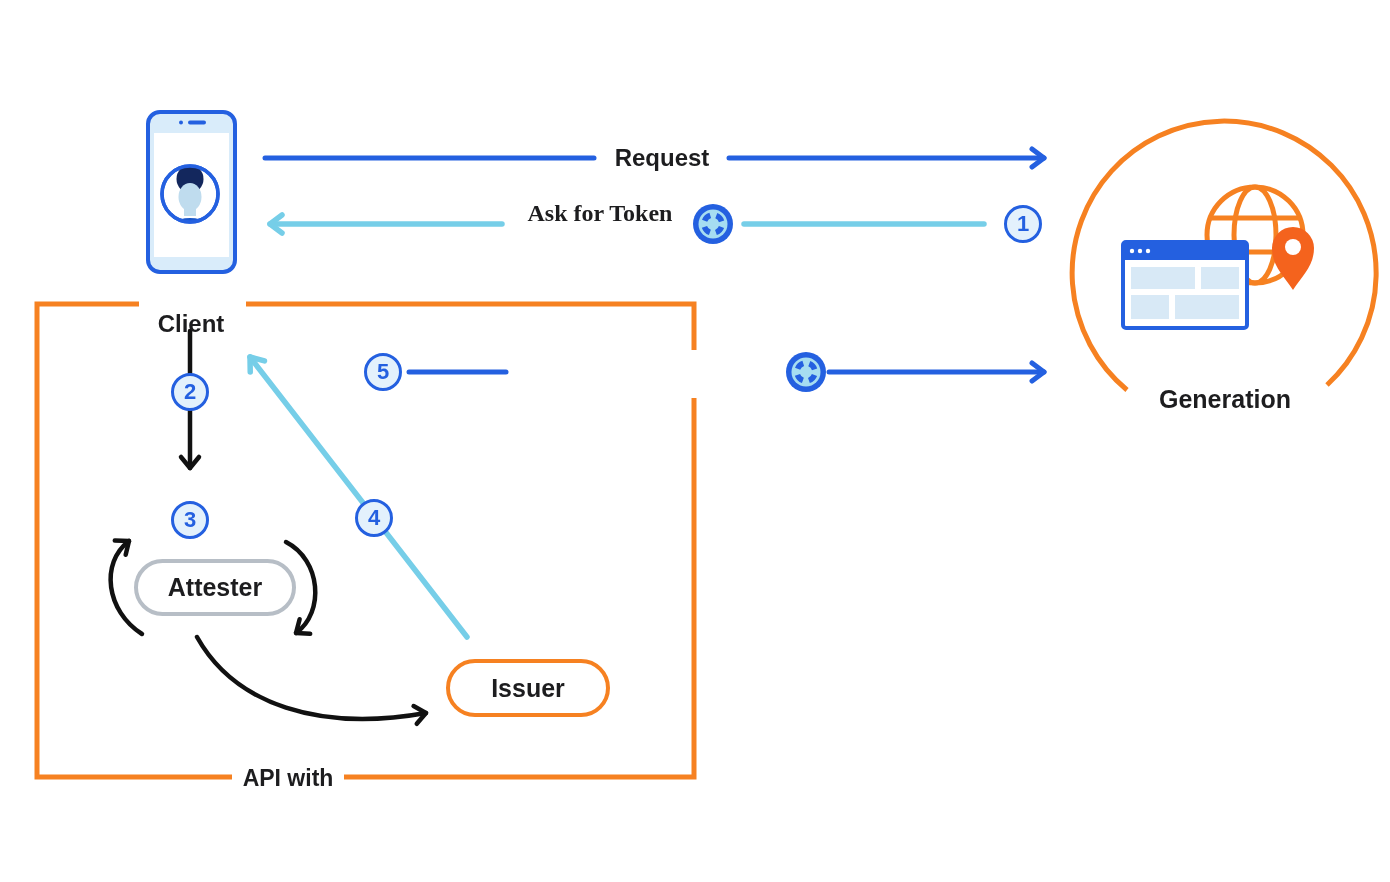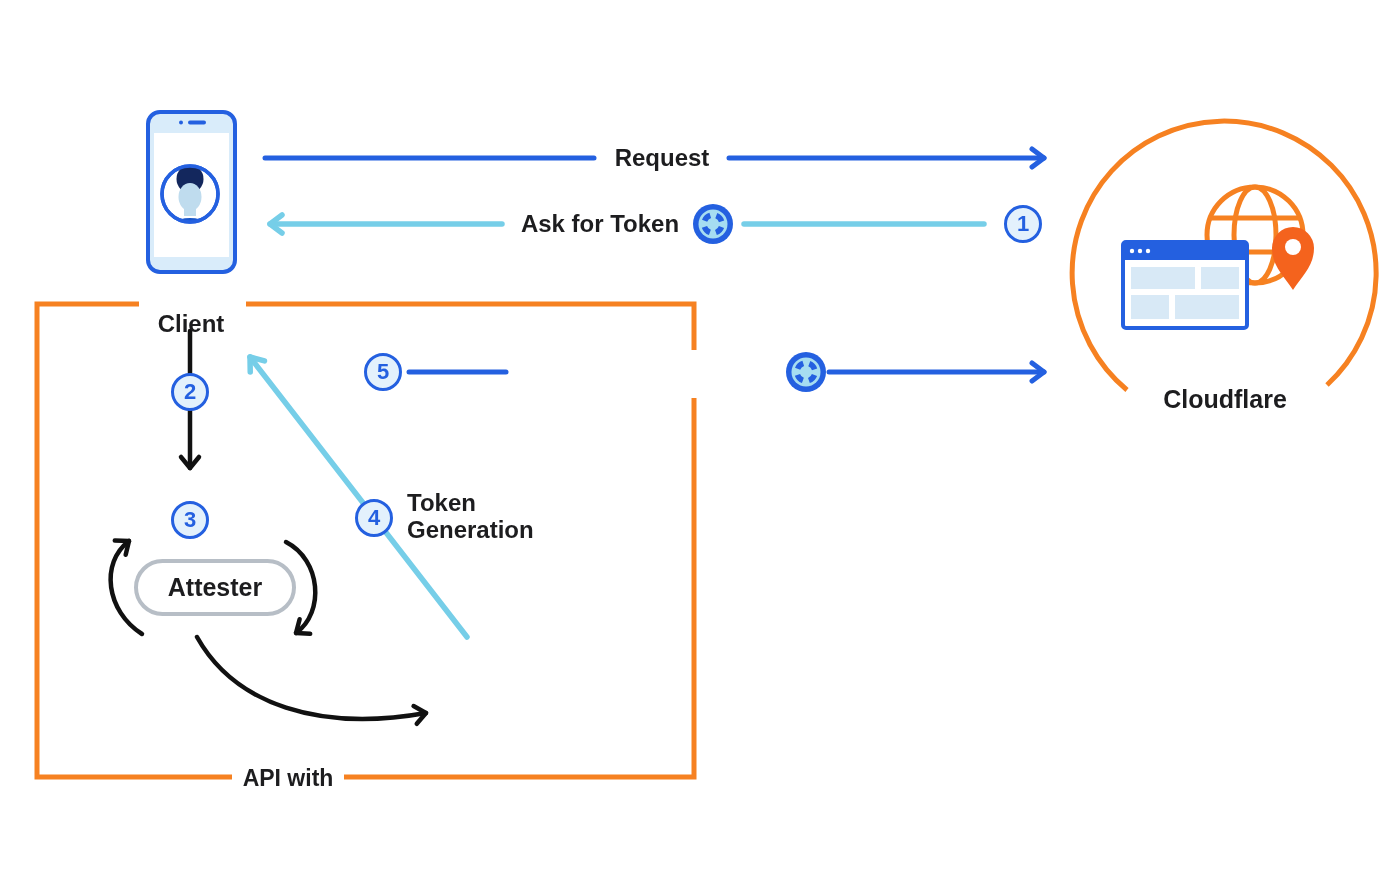--- a/index.html
+++ b/index.html
@@ -132,37 +132,34 @@
     <path d="M197 637 C235 705 320 732 426 713" class="st-black nofill" stroke-width="4.5" stroke-linecap="round" marker-end="url(#ah-black)"></path>
 
     <path d="M467 637 L250 357" class="st-cyan nofill" stroke-width="5.5" stroke-linecap="round" marker-end="url(#ah-cyan)"></path>
 
     <use href="#tokendef" x="713" y="224"></use>
     <use href="#tokendef" x="806" y="372"></use>
   </svg>
 
   <div class="lbl center" style="left:596px;top:145px;width:132px;">Request</div>
 
-  <div class="lbl center" style="left:512px;top:211px;width:176px;">Ask for Token</div>
+  <div class="lbl center" style="left:512px;top:200px;width:176px;font-family:Liberation Serif, serif;">Ask for Token</div>
 
 
   <div class="lbl center" style="left:139px;top:291px;width:104px;margin-top:20px;">Client</div>
 
-  <div class="lbl twoline" style="left:407px;top:489px;line-height:27px;">
-    <div>Token</div>
-    <div>Generation</div>
-  </div>
 
   <div class="lbl center" style="left:240px;top:766px;width:96px;font-size:23px;">API with</div>
 
   <div class="lbl center" style="left:1115px;top:384px;width:220px;font-size:25px;line-height:30px;">
-    <div>Cloudflare</div>
+    <div>Generation</div>
   </div>
 
   <div class="badge" style="left:1004px;top:205px;">1</div>
   <div class="badge" style="left:171px;top:373px;">2</div>
   <div class="badge" style="left:171px;top:501px;">3</div>
   <div class="badge" style="left:355px;top:499px;">4</div>
   <div class="badge" style="left:364px;top:353px;">5</div>
 
   <div class="pill attester">Attester</div>
+  <div class="pill issuer">Issuer</div>
 
 </div>
 
 </body></html>

